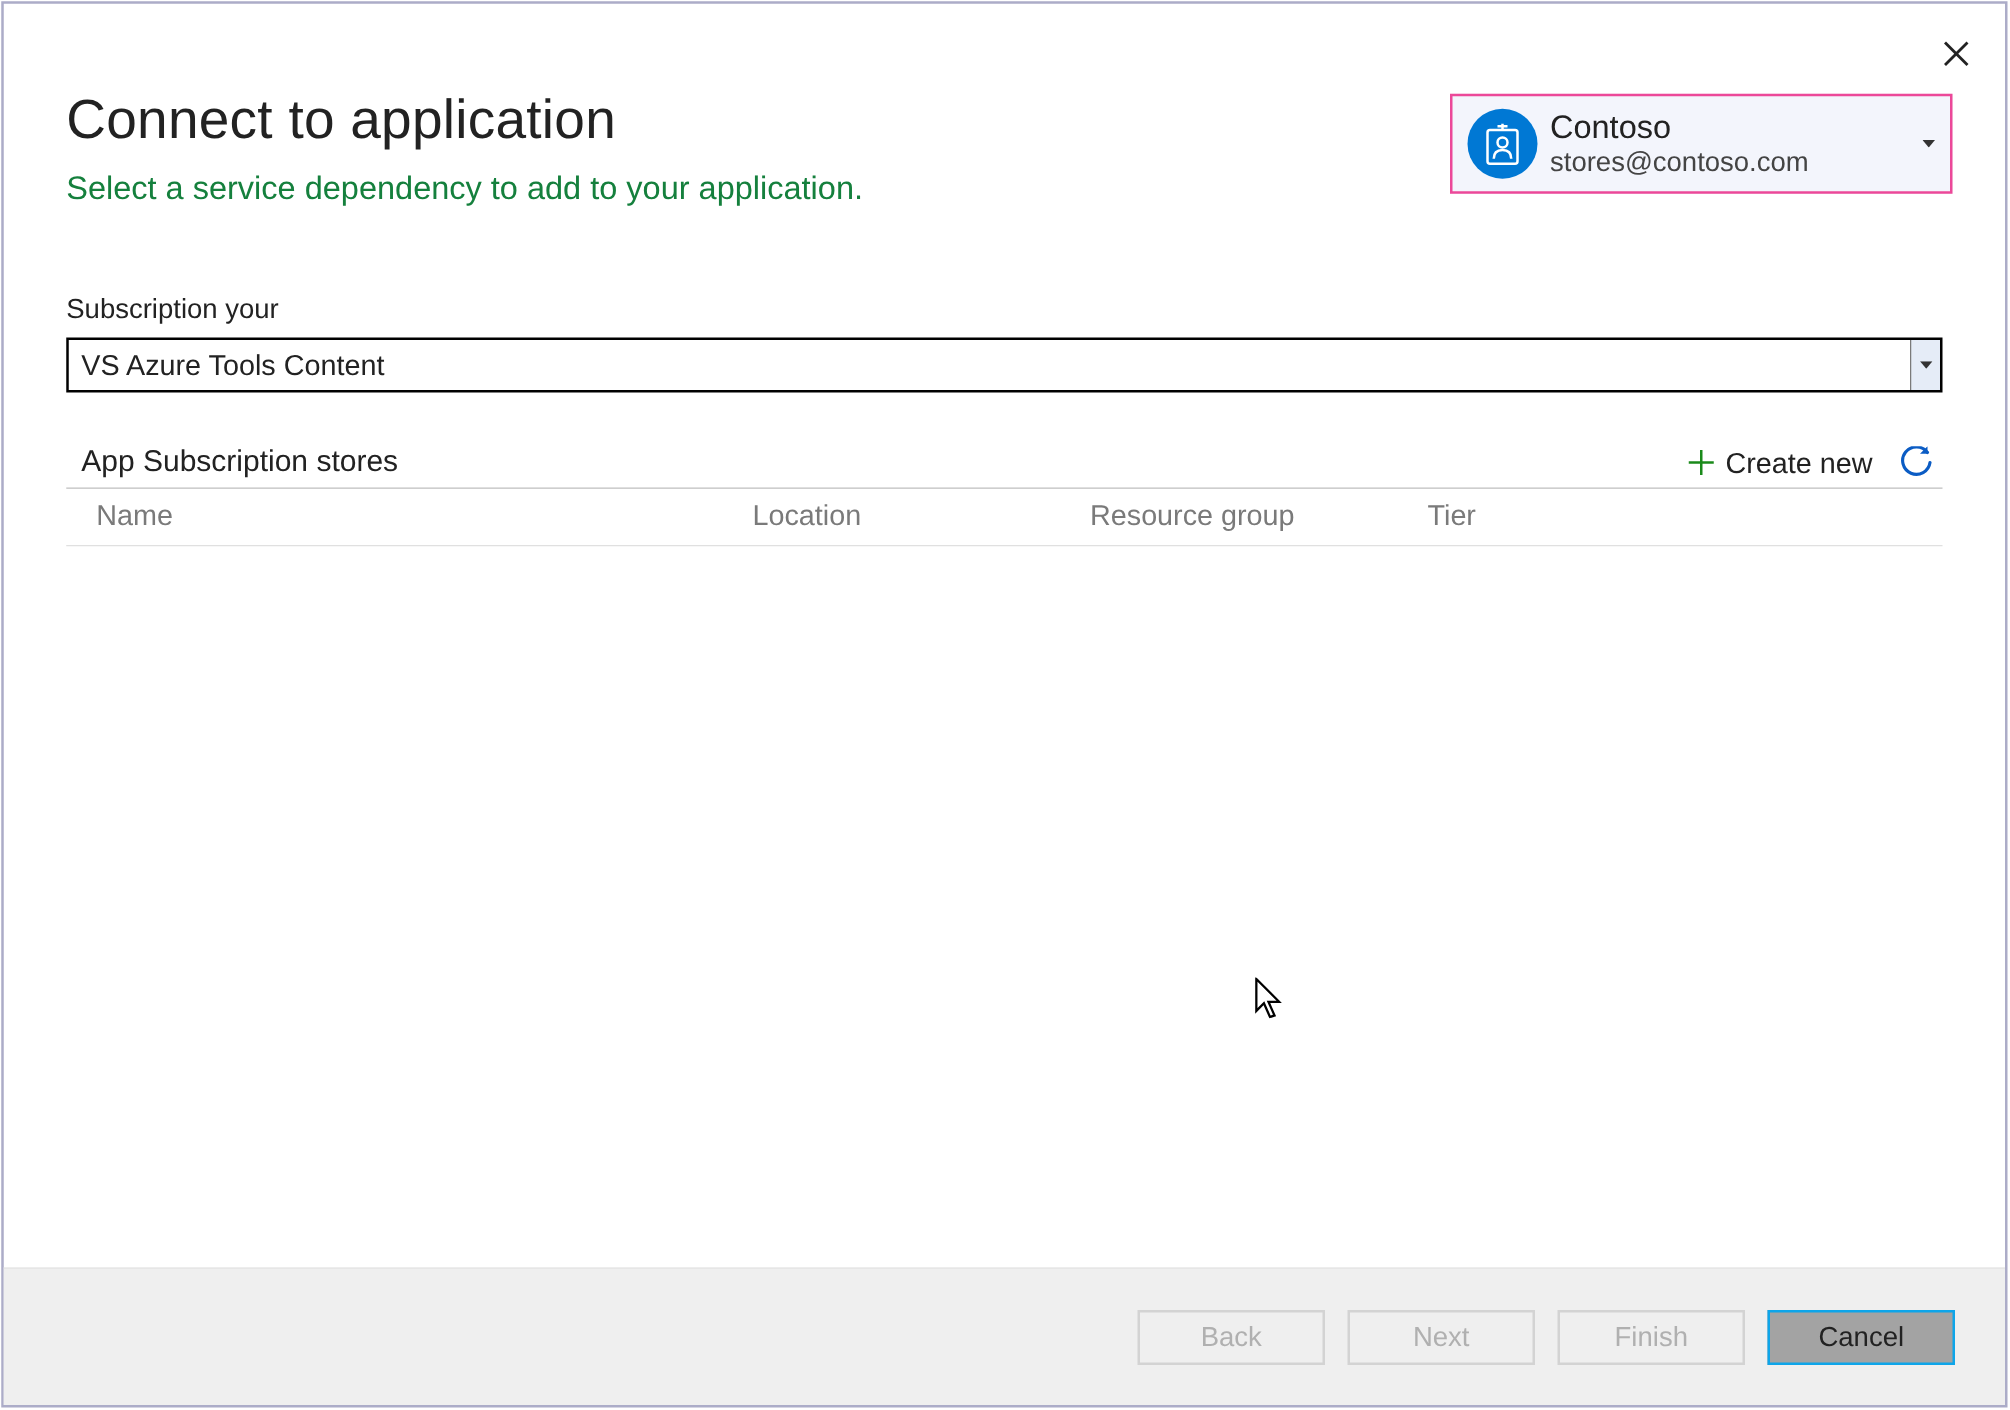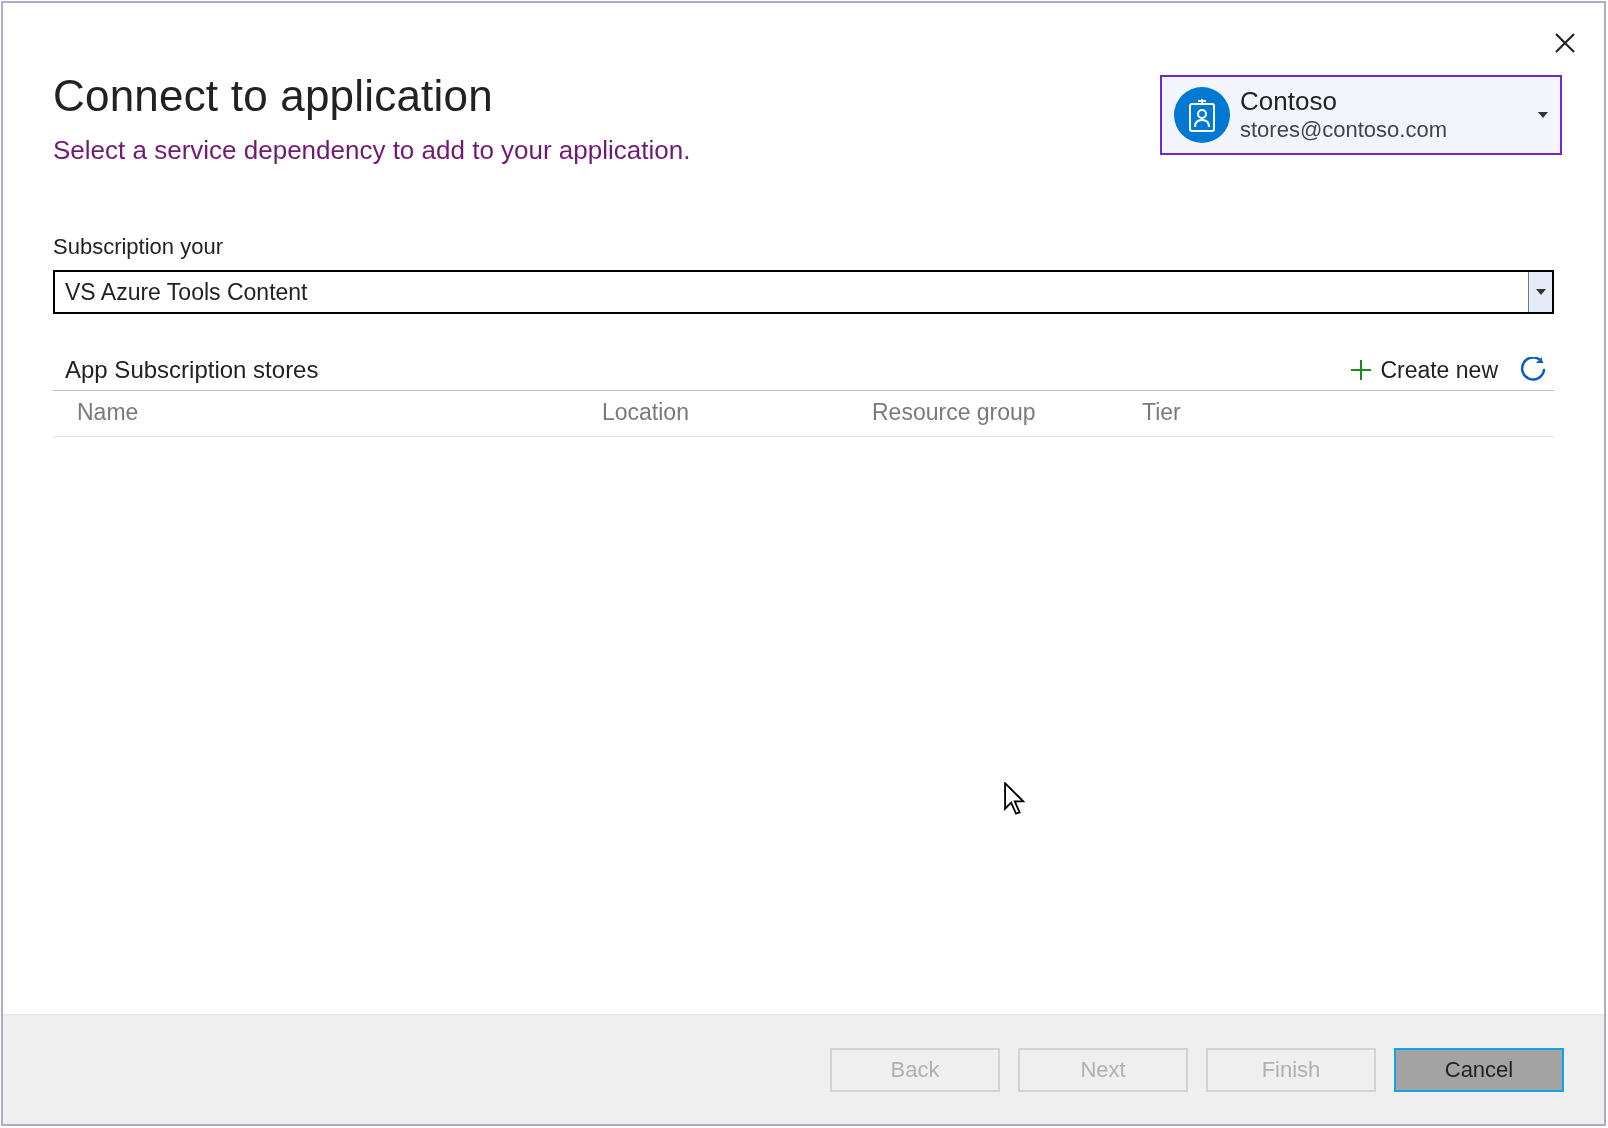--- a/index.html
+++ b/index.html
@@ -45,30 +45,30 @@
     .header-title {
       font-size: 44px;
       font-weight: 350;
       color: #222;
       margin-top: 68px;
       letter-spacing: 0.2px;
     }
     .header-subtitle {
       font-size: 26px;
       font-weight: 400;
-      color: #701a75;
+      color: #15803d;
       margin-top: 14px;
     }
     .account-box {
       position: absolute;
       top: 72px;
       right: 42px;
       width: 402px;
       height: 80px;
-      border: 2px solid #6d28d9;
+      border: 2px solid #ec4899;
       background: #f3f5fc;
       display: flex;
       align-items: center;
       cursor: pointer;
     }
     .account-avatar {
       width: 56px;
       height: 56px;
       margin-left: 12px;
       background: #0078d4;
@@ -209,21 +209,21 @@
       height: 110px;
       background: #efefef;
       border-top: 1px solid #e4e4e4;
       display: flex;
       align-items: center;
       justify-content: flex-end;
       padding-right: 40px;
       gap: 18px;
     }
     .wizard-btn {
-      width: 170px;
+      width: 150px;
       height: 44px;
       border: 2px solid #d3d3d3;
       background: #efefef;
       font-size: 22px;
       color: #b0b0b0;
       display: flex;
       align-items: center;
       justify-content: center;
       cursor: default;
     }

